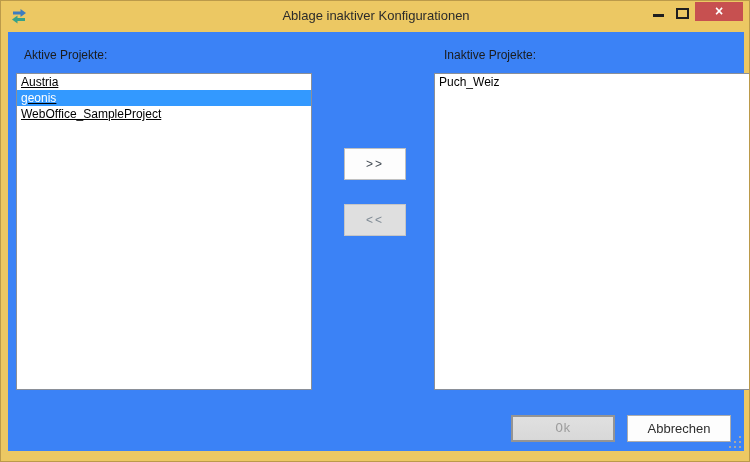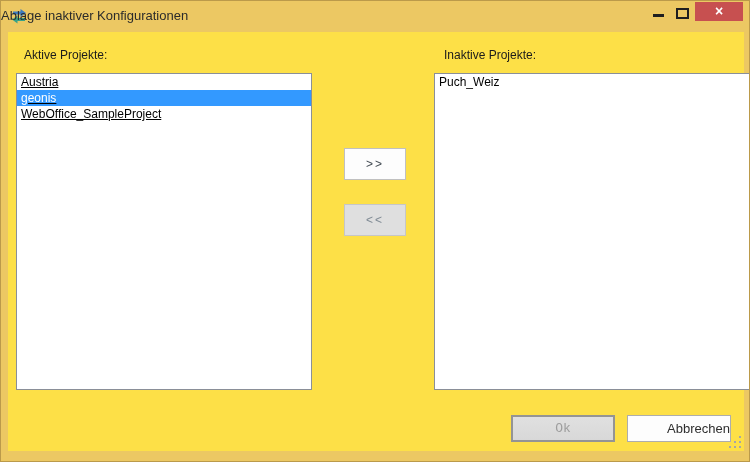--- a/index.html
+++ b/index.html
@@ -25,21 +25,21 @@
   .app-icon {
     position: absolute;
     left: 10px; top: 7px;
     width: 16px; height: 16px;
   }
   .title {
     position: absolute;
     left: 0; right: 0; top: 0;
     height: 31px;
     line-height: 30px;
-    text-align: left;
+    text-align: center;
     font-size: 13px;
     color: #2b2b2b;
     pointer-events: none;
   }
   .cap-btn { position: absolute; cursor: default; }
   .btn-min { left: 644px; top: 0; width: 26px; height: 24px; }
   .min-glyph {
     position: absolute; left: 8px; top: 13px;
     width: 11px; height: 3px; background: #1f1f1f;
   }
@@ -57,21 +57,21 @@
     color: #ffffff;
     font-size: 14px;
     font-weight: bold;
     line-height: 18px;
   }
   
   .client {
     position: absolute;
     left: 7px; top: 31px;
     width: 736px; height: 419px;
-    background: #fde047;
+    background: #3b82f6;
   }
   .group-label {
     position: absolute;
     font-size: 12px;
     color: #1b1b1b;
   }
   .label-active   { left: 16px;  top: 16px; }
   .label-inactive { left: 436px; top: 16px; text-align: center; }
   .listbox {
     position: absolute;
@@ -134,21 +134,20 @@
     background: linear-gradient(#e0e0e0, #d8d8d8);
     border: 2px solid #949494;
     color: #9d9d9d;
     font-family: Liberation Mono, monospace;
   }
   .btn-cancel {
     left: 619px; width: 104px;
     background: #fdfdfd;
     border: 1px solid #adadad;
     color: #2e2e2e;
-    text-align: right;
   }
   
   .grip {
     position: absolute;
     left: 721px; top: 404px;
     width: 14px; height: 14px;
   }
   .grip-dots {
     position: absolute; left: 0; top: 0;
     width: 2px; height: 2px;

